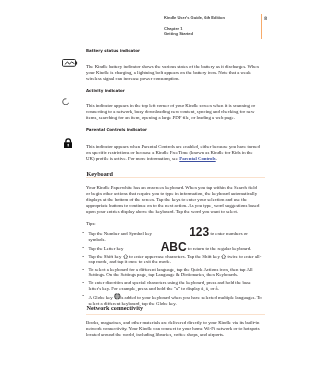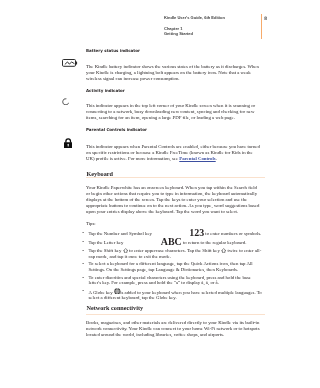--- a/index.html
+++ b/index.html
@@ -22,21 +22,21 @@
   .ind-icon{position:absolute;line-height:0;}
   .ind-icon svg{display:block;}
 
   h2.sec{position:absolute;left:86.5px;margin:0;font-family:"Liberation Serif",serif;font-weight:700;font-size:6.2px;color:#231f20;white-space:nowrap;}
   .sec-rule{position:absolute;left:86px;width:179px;height:0.9px;background:#fae1cd;}
   .para{position:absolute;left:86px;width:175px;font-size:4.8px;line-height:6.1px;color:#231f20;}
   .bullets{position:absolute;left:82.3px;width:182px;font-size:4.8px;line-height:5.6px;margin:0;padding:0;list-style:none;}
   .bullets li{position:relative;padding-left:6.2px;margin-bottom:2.1px;}
   .bullets li:before{content:"\2022";position:absolute;left:0px;top:0px;font-size:4.8px;}
   a.lnk{color:#3b4ea0;font-weight:700;text-decoration:underline;}
-  .kbd{font-family:Liberation Serif, serif;font-weight:700;font-size:10px;line-height:5.6px;vertical-align:-0.7px;padding-left:36px;}
+  .kbd{font-family:Liberation Sans, sans-serif;font-weight:700;font-size:12px;line-height:5.6px;vertical-align:-0.7px;padding-left:36px;}
   .shift{display:inline-block;width:5.4px;height:5.4px;vertical-align:-1.4px;position:relative;top:0.1px;}
   .globe{display:inline-block;width:5px;height:5px;vertical-align:-0.9px;}
 </style>
 </head>
 <body>
 
 <div class="page">
 
   <div class="hdr">
     <div class="hdr-guide">Kindle User's Guide, 6th Edition</div>

